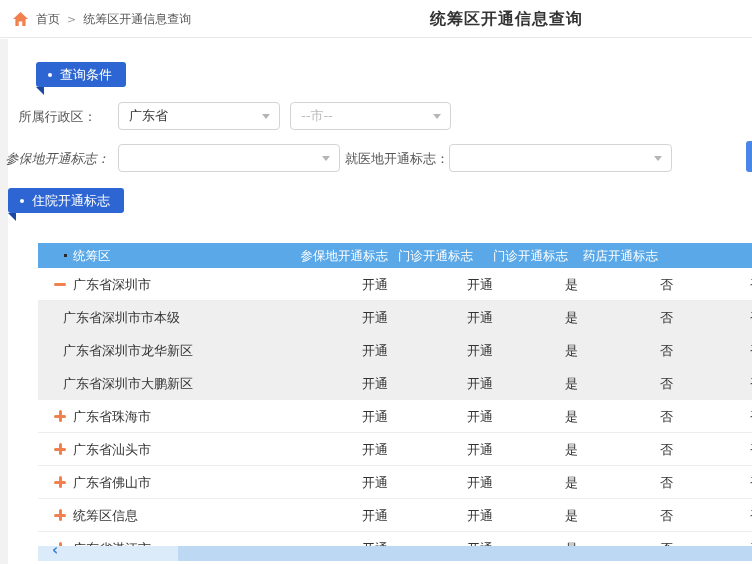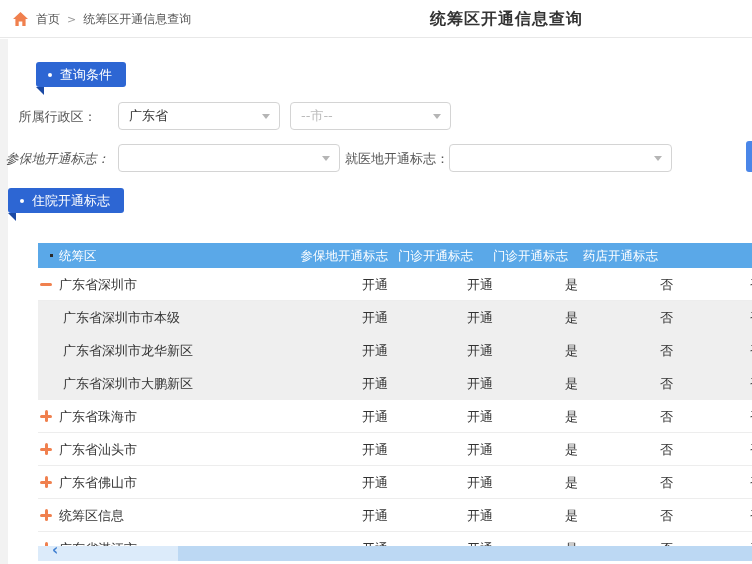--- a/index.html
+++ b/index.html
@@ -45,21 +45,21 @@
 
   
   .table { position:absolute; left:38px; top:243px; width:714px; overflow:hidden; }
   .t-row { display:flex; width:725px; height:33px; background:#fff;
     border-bottom:1px solid #ededed; }
   .t-row.shaded { background:#efefef; border-bottom:1px solid #efefef; }
   .t-head { display:flex; width:725px; height:25px; background:#5aa8e8; }
   .t-head .t-cell { color:#fff; font-size:12.5px; line-height:25px; }
   .t-cell { font-size:13px; color:#333; line-height:33px; text-align:right;
     overflow:hidden; white-space:nowrap; }
-  .c0 { width:250px; text-align:left; display:flex; align-items:center; padding-left:2px; }
+  .c0 { width:250px; text-align:left; display:flex; align-items:center; padding-left:16px; }
   .c1 { width:100px; } .c2 { width:105px; } .c3 { width:85px; }
   .c4 { width:95px; }  .c5 { width:90px; }
   .hdr-dot { display:inline-block; width:3px; height:3px; background:#2a2a2a;
     margin:0 6px 0 10px; vertical-align:middle; }
   .toggle { position:relative; width:12px; height:12px; margin:0 7px 0 0;
     flex:0 0 12px; }
   .toggle.minus::before { content:''; position:absolute; left:0; top:5px;
     width:12px; height:3px; background:#f0804e; border-radius:1.5px; }
   .toggle.plus::before { content:''; position:absolute; left:0; top:5px;
     width:12px; height:3px; background:#f0804e; border-radius:1.5px; }

